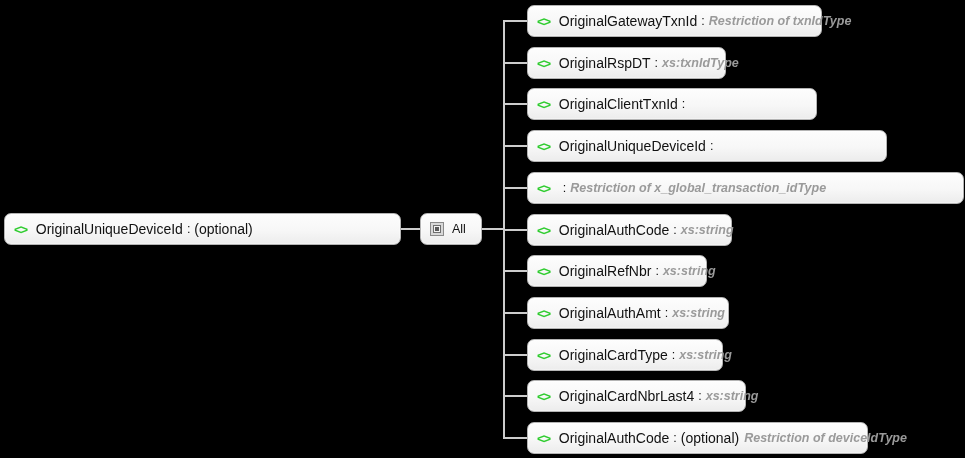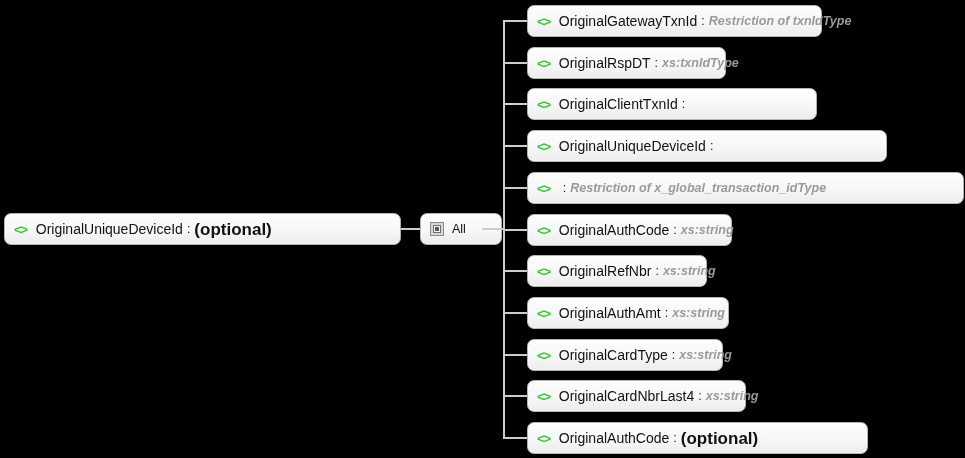--- a/index.html
+++ b/index.html
@@ -93,25 +93,24 @@
     color: #111111;
     line-height: 1;
   }
   .node-sep {
     font-size: 12.5px;
     color: #111111;
     line-height: 1;
     margin: 0 4px 0 4px;
   }
   .node-occurs {
-    font-size: 17px;
+    font-size: 14px;
     color: #111111;
     line-height: 1;
     margin-right: 5px;
-    font-weight: bold;
   }
   .node-type {
     font-size: 12.5px;
     color: #9a9a9a;
     font-style: italic;
     line-height: 1;
     font-weight: bold;
   }
   .all-label {
     font-size: 12.5px;
@@ -124,21 +123,21 @@
 
 <div id="canvas">
 
   <div class="node" id="root-node" style="left: 4px; top: 213px; width: 397px;">
     <span class="elem-icon">&lt;&gt;</span>
     <span class="node-name">OriginalUniqueDeviceId</span>
     <span class="node-sep">:</span>
     <span class="node-occurs">(optional)</span>
   </div>
 
-  <div class="node" id="compositor-node" style="left: 420px; top: 213px; width: 82px;">
+  <div class="node" id="compositor-node" style="left: 420px; top: 213px; width: 62px;">
     <span class="all-icon"></span>
     <span class="all-label">All</span>
   </div>
 
   <div id="connectors">
       <div class="line h" style="left: 503px; top: 20px; width: 24px;"></div>
       <div class="line h" style="left: 503px; top: 62px; width: 24px;"></div>
       <div class="line h" style="left: 503px; top: 103px; width: 24px;"></div>
       <div class="line h" style="left: 503px; top: 145px; width: 24px;"></div>
       <div class="line h" style="left: 503px; top: 187px; width: 24px;"></div>
@@ -208,16 +207,17 @@
         <span class="elem-icon">&lt;&gt;</span>
         <span class="node-name">OriginalCardNbrLast4</span>
         <span class="node-sep">:</span>
         <span class="node-type">xs:string</span>
       </div>
       <div class="node" style="left: 527px; top: 422px; width: 341px;">
         <span class="elem-icon">&lt;&gt;</span>
         <span class="node-name">OriginalAuthCode</span>
         <span class="node-sep">:</span>
         <span class="node-occurs">(optional)</span>
+        <span class="node-type">Restriction of deviceIdType</span>
       </div>
     </div>
 
 </div>
 
 </body></html>

